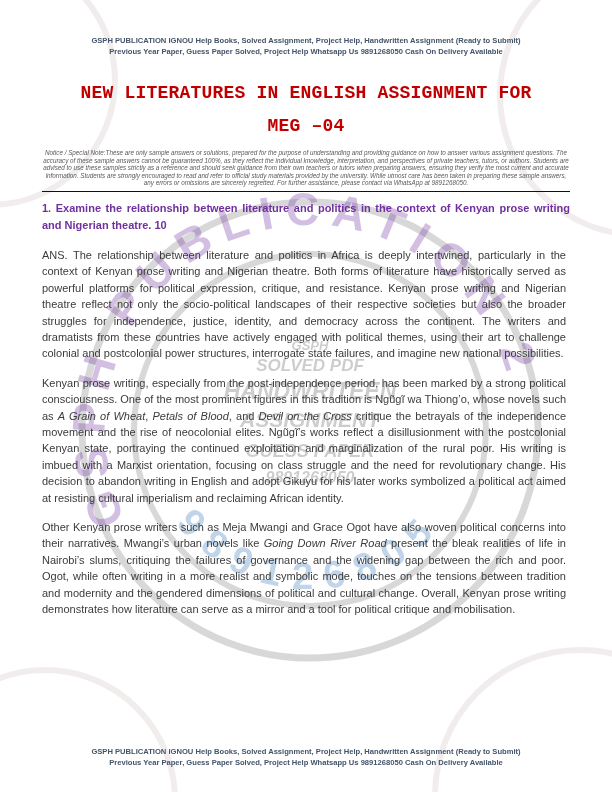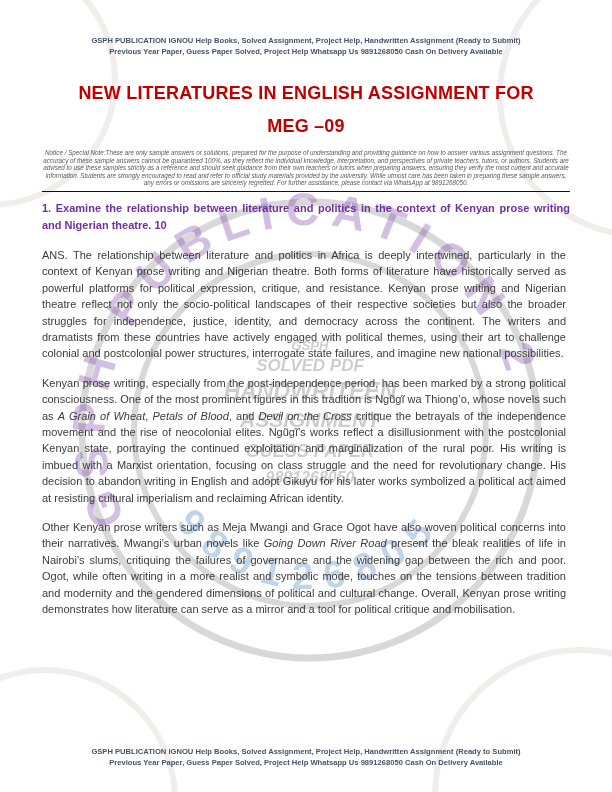--- a/index.html
+++ b/index.html
@@ -16,20 +16,21 @@
   .hdr{
     text-align:center;font-weight:bold;
     font-size:7.6px;line-height:10.5px;
     color:#44546A;
   }
   .doc-title{
     margin-top:20px;text-align:center;
     color:#C00000;font-weight:bold;
     font-size:18px;line-height:33px;
     letter-spacing:.2px;
+    font-family:Liberation Mono, monospace;
   }
   .notice{
     margin-top:6px;
     font-style:italic;
     font-size:6.3px;line-height:7.6px;
     color:#595959;
     text-align:center;
   }
   .rule{
     margin-top:4px;
@@ -100,21 +101,21 @@
 
   <div class="content">
 
     <div class="hdr">
       <div>GSPH PUBLICATION IGNOU Help Books, Solved Assignment, Project Help, Handwritten Assignment (Ready to Submit)</div>
       <div>Previous Year Paper, Guess Paper Solved, Project Help Whatsapp Us 9891268050 Cash On Delivery Available</div>
     </div>
 
     <div class="doc-title">
       <div>NEW LITERATURES IN ENGLISH ASSIGNMENT FOR</div>
-      <div>MEG –09</div>
+      <div>MEG –04</div>
     </div>
 
     <div class="notice">Notice / Special Note:These are only sample answers or solutions, prepared for the purpose of understanding and providing guidance on how to answer various assignment questions. The accuracy of these sample answers cannot be guaranteed 100%, as they reflect the individual knowledge, interpretation, and perspectives of private teachers, tutors, or authors. Students are advised to use these samples strictly as a reference and should seek guidance from their own teachers or tutors when preparing answers, ensuring they verify the most current and accurate information. Students are strongly encouraged to read and refer to official study materials provided by the university. While utmost care has been taken in preparing these sample answers, any errors or omissions are sincerely regretted. For further assistance, please contact via WhatsApp at 9891268050.</div>
 
     <hr class="rule">
 
     <div class="question">1. Examine the relationship between literature and politics in the context of Kenyan prose writing and Nigerian theatre. 10</div>
 
     <p class="para"><span>ANS. The relationship between literature and politics in Africa is deeply intertwined, particularly in the context of Kenyan prose writing and Nigerian theatre. Both forms of literature have historically served as powerful platforms for political expression, critique, and resistance. Kenyan prose writing and Nigerian theatre reflect not only the socio-political landscapes of their respective societies but also the broader struggles for independence, justice, identity, and democracy across the continent. The writers and dramatists from these countries have actively engaged with political themes, using their art to challenge colonial and postcolonial power structures, interrogate state failures, and imagine new national possibilities.</span></p>
     <p class="para"><span>Kenyan prose writing, especially from the post-independence period, has been marked by a strong political consciousness. One of the most prominent figures in this tradition is Ngũgĩ wa Thiong’o, whose novels such as </span><i>A Grain of Wheat</i><span>, </span><i>Petals of Blood</i><span>, and </span><i>Devil on the Cross</i><span> critique the betrayals of the independence movement and the rise of neocolonial elites. Ngũgĩ’s works reflect a disillusionment with the postcolonial Kenyan state, portraying the continued exploitation and marginalization of the rural poor. His writing is imbued with a Marxist orientation, focusing on class struggle and the need for revolutionary change. His decision to abandon writing in English and adopt Gikuyu for his later works symbolized a political act aimed at resisting cultural imperialism and reclaiming African identity.</span></p>

